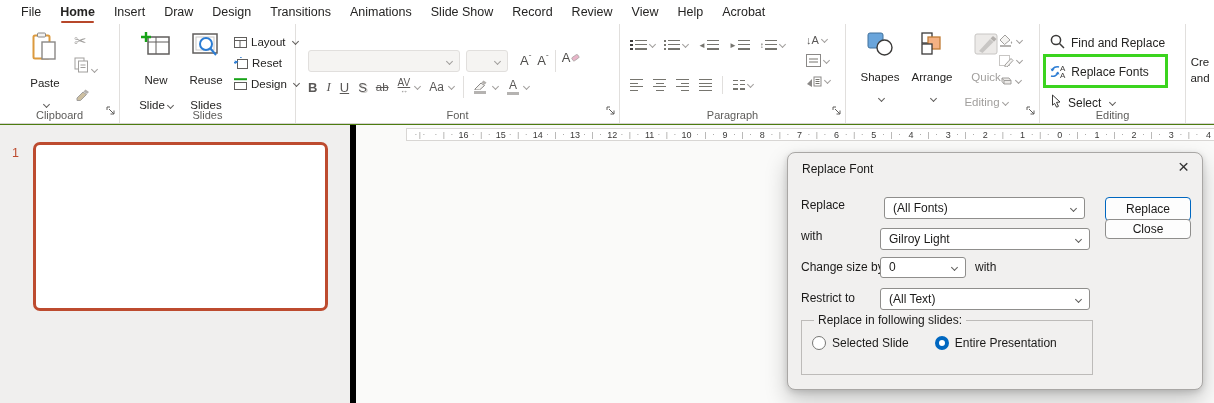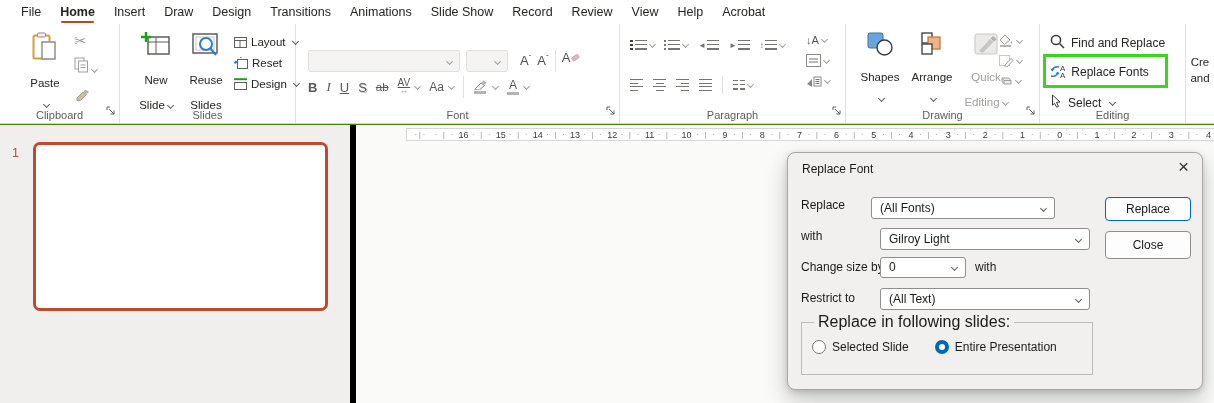--- a/index.html
+++ b/index.html
@@ -102,21 +102,21 @@
   .dlg-close { position:absolute; right:13px; top:3px; font-size:19px; color:#333; cursor:default; line-height:22px; }
   .dlabel { position:absolute; left:13px; color:#1b1a19; }
   .dcombo { position:absolute; background:#fff; border:1px solid #8f8e8c; border-radius:3px;
     height:22px; line-height:20px; padding-left:8px; color:#1b1a19; }
   .dcombo .chev { position:absolute; right:8px; top:8px; border-color:#5f5e5c; }
   .dbtn { position:absolute; width:86px; height:24px; background:#fdfdfd; border:1px solid #8f8e8c;
     border-radius:4px; font-size:12px; color:#1b1a19; display:flex; align-items:center; justify-content:center; cursor:default; }
   .dbtn.primary { border:1.5px solid var(--dialog-blue); }
   .dgroup { position:absolute; left:13px; top:160px; width:292px; height:62px;
     border:1px solid #bdbbb9; padding:0 10px; }
-  .dgroup legend { font-size:16px; color:#1b1a19; padding:0 4px; margin-left:2px; }
+  .dgroup legend { font-size:12px; color:#1b1a19; padding:0 4px; margin-left:2px; }
   .radio-row { display:flex; align-items:center; gap:26px; margin-top:9px; }
   .radio-opt { display:flex; align-items:center; gap:6px; color:#1b1a19; }
   .radio { width:14px; height:14px; border-radius:50%; background:#fff; border:1px solid #767674; }
   .radio.checked { border:4.5px solid var(--dialog-blue); }
 </style>
 </head>
 <body>
 
 <div class="app">
 
@@ -423,21 +423,20 @@
           <span class="chev dim"></span>
         </span>
         <span class="pic">
           <svg width="15" height="13" viewBox="0 0 15 13">
               <path d="M4 4 L11 4 L13 6.5 L13 10 L6 10 L4 7.5 Z" fill="#eceae8" stroke="#a19f9d"></path>
               <path d="M4 4 L6 6.5 L13 6.5 M6 6.5 L6 10" fill="none" stroke="#a19f9d"></path>
             </svg>
           <span class="chev dim"></span>
         </span>
       </div>
-      <div class="rfooter">Drawing</div>
       <span class="launcher">
         <svg width="9" height="9" viewBox="0 0 9 9">
             <path d="M1 1 H4 M1 1 V4 M3 3 L8 8 M8 4.5 V8 H4.5" stroke="#605e5c" fill="none"></path>
           </svg>
       </span>
     </div>
 
     <div class="rgroup" style="width:146px">
       <div class="hl-box"></div>
       <div class="ed-row" style="left:10px;top:10px">
@@ -512,26 +511,26 @@
           </span>
       </div>
     </div>
   </div>
 
   <div class="dialog">
     <div class="dlg-title">Replace Font</div>
     <div class="dlg-close">×</div>
 
     <span class="dlabel" style="top:45px">Replace</span>
-    <span class="dcombo" style="left:83px;top:44px;width:184px"><span>(All Fonts)</span><span class="chev"></span></span>
+    <span class="dcombo" style="left:96px;top:44px;width:201px"><span>(All Fonts)</span><span class="chev"></span></span>
     <span class="dbtn primary" style="left:317px;top:44px">Replace</span>
 
     <span class="dlabel" style="top:76px">with</span>
     <span class="dcombo" style="left:92px;top:75px;width:210px"><span>Gilroy Light</span><span class="chev"></span></span>
-    <span class="dbtn" style="left:317px;top:78px;height:28px">Close</span>
+    <span class="dbtn" style="left:317px;top:66px;height:20px">Close</span>
 
     <span class="dlabel" style="top:107px">Change size by</span>
     <span class="dcombo" style="left:92px;top:104px;width:86px;height:21px;line-height:19px"><span>0</span><span class="chev" style="top:7px"></span></span>
     <span class="dlabel" style="left:187px;top:107px">with</span>
 
     <span class="dlabel" style="top:138px">Restrict to</span>
     <span class="dcombo" style="left:92px;top:135px;width:210px"><span>(All Text)</span><span class="chev"></span></span>
 
     <fieldset class="dgroup">
       <legend>Replace in following slides:</legend>

